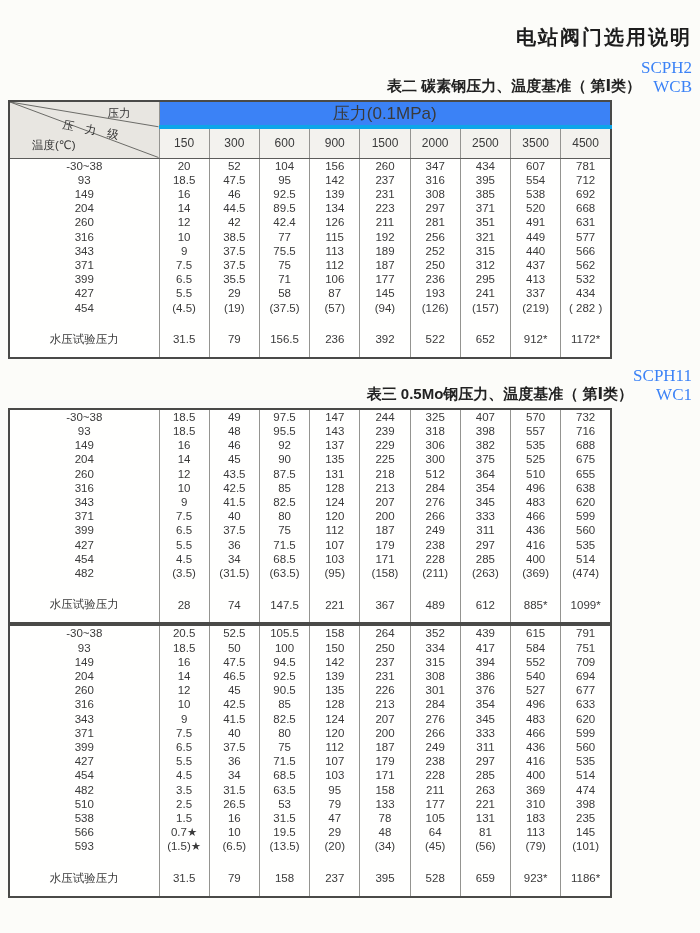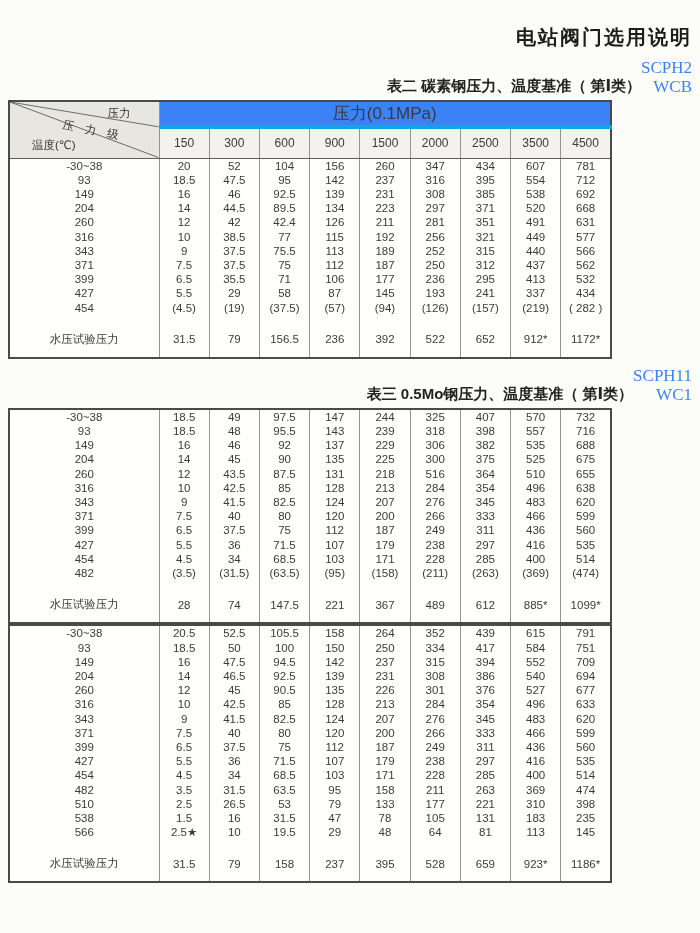--- a/index.html
+++ b/index.html
@@ -374,21 +374,21 @@
               <td class="val">525</td>
               <td class="val">675</td>
             </tr>
             <tr class="data-row">
               <td class="temp">260</td>
               <td class="val">12</td>
               <td class="val">43.5</td>
               <td class="val">87.5</td>
               <td class="val">131</td>
               <td class="val">218</td>
-              <td class="val">516</td>
+              <td class="val">512</td>
               <td class="val">364</td>
               <td class="val">510</td>
               <td class="val">655</td>
             </tr>
             <tr class="data-row">
               <td class="temp">316</td>
               <td class="val">10</td>
               <td class="val">42.5</td>
               <td class="val">85</td>
               <td class="val">128</td>
@@ -675,29 +675,41 @@
               <td class="val">31.5</td>
               <td class="val">47</td>
               <td class="val">78</td>
               <td class="val">105</td>
               <td class="val">131</td>
               <td class="val">183</td>
               <td class="val">235</td>
             </tr>
             <tr class="data-row">
               <td class="temp">566</td>
-              <td class="val">2.5★</td>
+              <td class="val">0.7★</td>
               <td class="val">10</td>
               <td class="val">19.5</td>
               <td class="val">29</td>
               <td class="val">48</td>
               <td class="val">64</td>
               <td class="val">81</td>
               <td class="val">113</td>
               <td class="val">145</td>
+            </tr>
+            <tr class="data-row">
+              <td class="temp">593</td>
+              <td class="val">(1.5)★</td>
+              <td class="val">(6.5)</td>
+              <td class="val">(13.5)</td>
+              <td class="val">(20)</td>
+              <td class="val">(34)</td>
+              <td class="val">(45)</td>
+              <td class="val">(56)</td>
+              <td class="val">(79)</td>
+              <td class="val">(101)</td>
             </tr>
             <tr class="gap-row">
               <td></td>
               <td></td>
               <td></td>
               <td></td>
               <td></td>
               <td></td>
               <td></td>
               <td></td>

